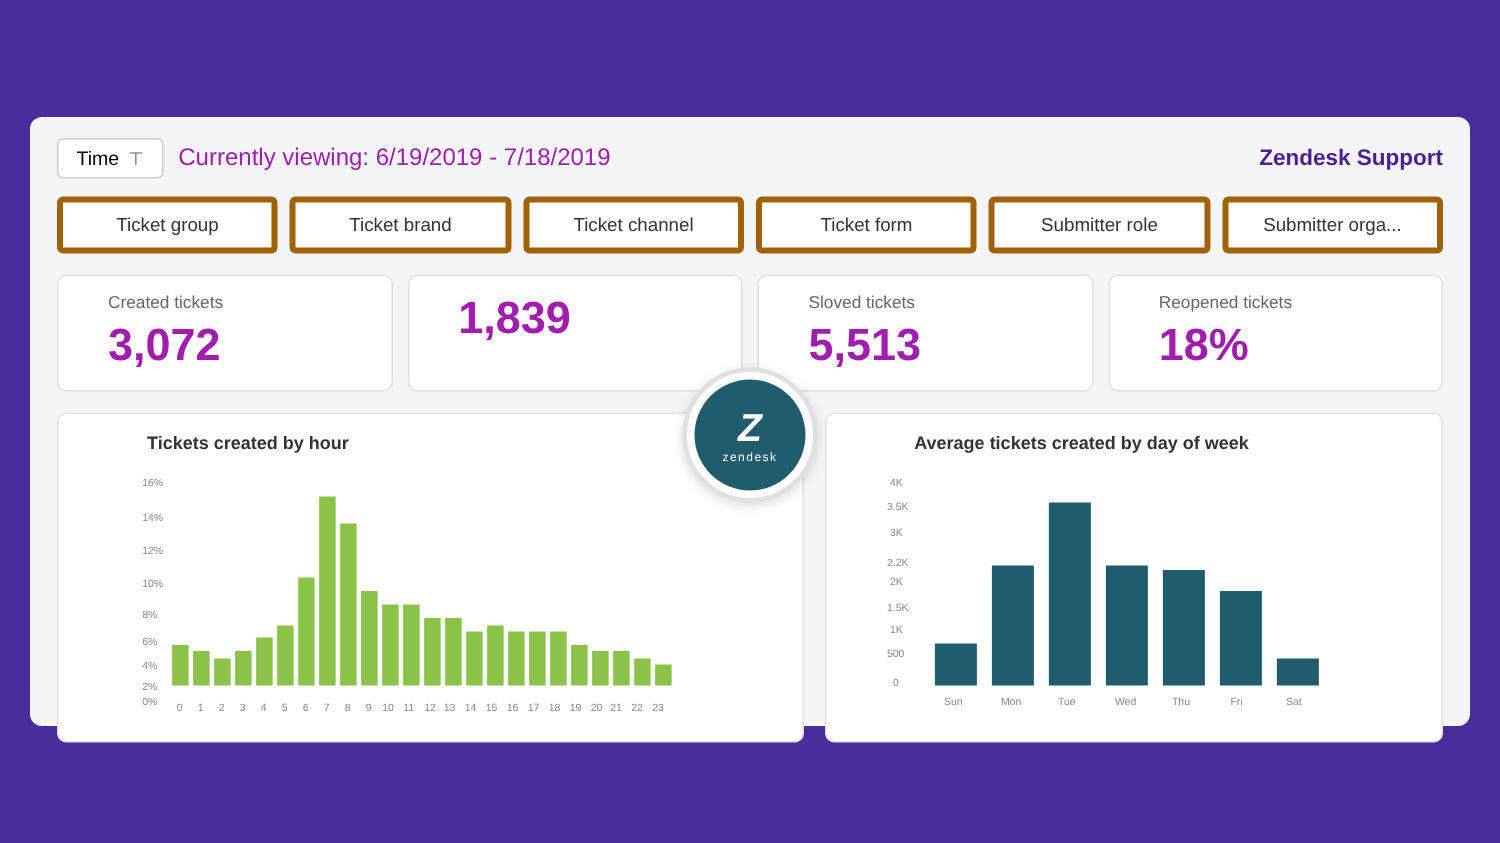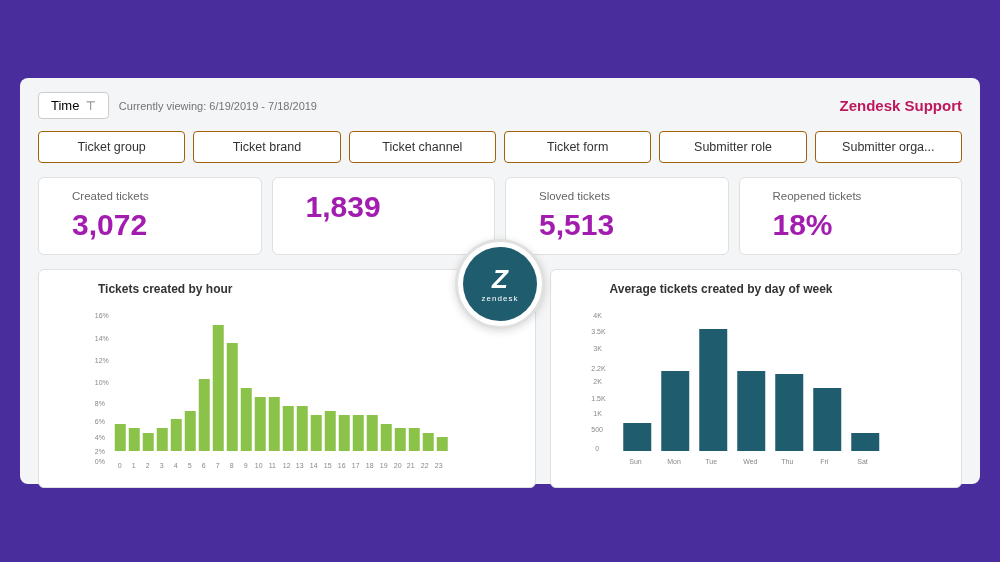--- a/index.html
+++ b/index.html
@@ -42,36 +42,36 @@
       border-radius: 4px;
       padding: 5px 12px;
       font-size: 13px;
       cursor: pointer;
     }
     .filter-icon {
       color: #666;
       font-size: 12px;
     }
     .viewing-text {
-      font-size: 11px;
-      color: #737373;
+      font-size: 16px;
+      color: #a21caf;
     }
     .brand-title {
       font-size: 15px;
       font-weight: 700;
-      color: #be185d;
+      color: #4c1d95;
     }
     
     .segment-row {
       display: flex;
       gap: 8px;
       margin-bottom: 14px;
     }
     .segment-btn {
-      border: 1px solid #a16207;
+      border: 4px solid #a16207;
       background: white;
       border-radius: 4px;
       padding: 8px 16px;
       font-size: 12.5px;
       cursor: pointer;
       color: #333;
       flex: 1;
       text-align: center;
     }
     

